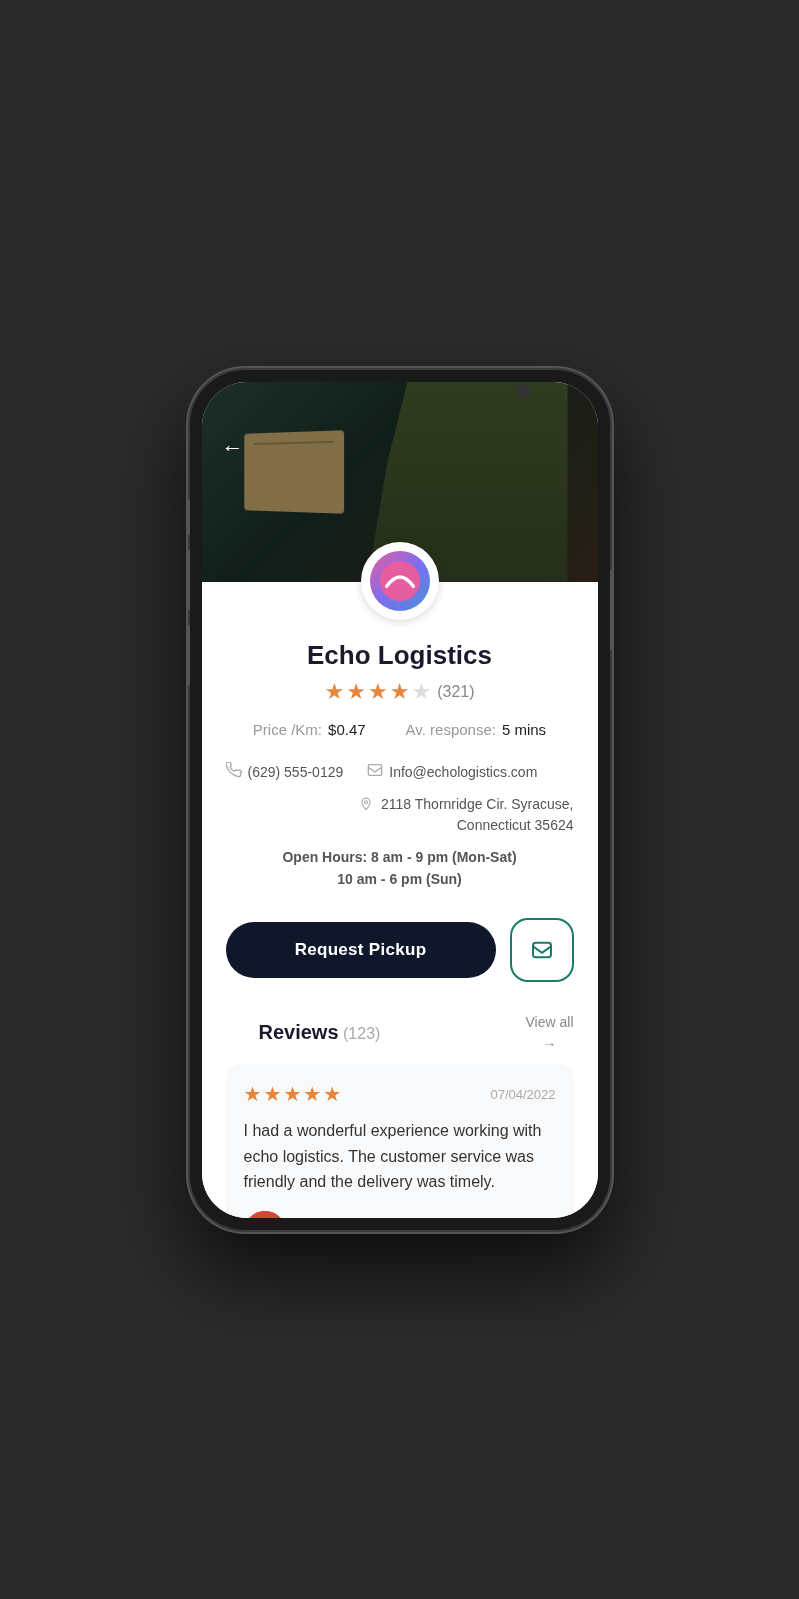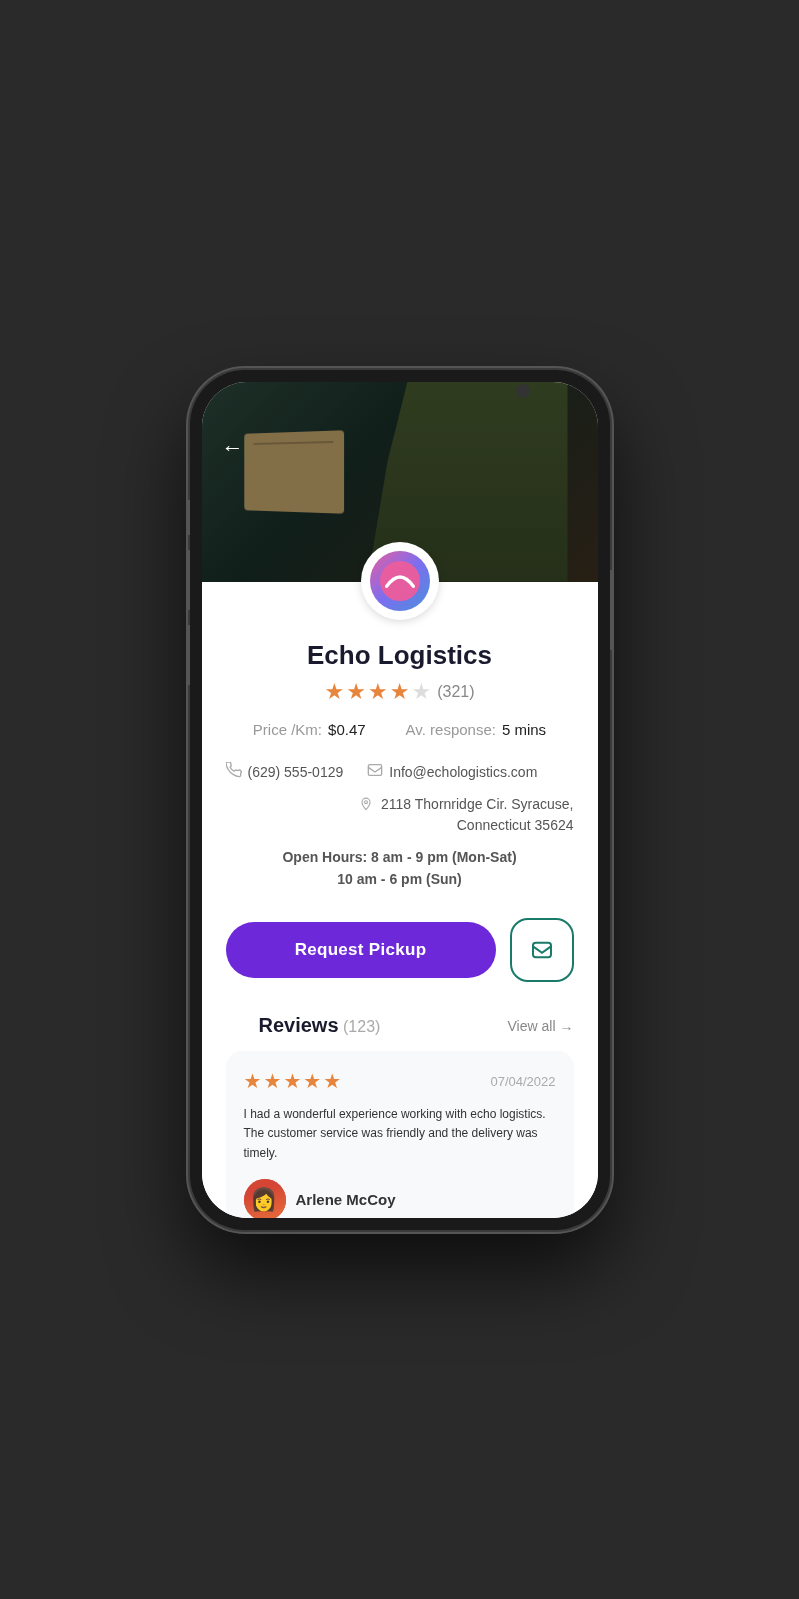--- a/index.html
+++ b/index.html
@@ -293,21 +293,21 @@
 
     .action-buttons {
       display: flex;
       gap: 14px;
       align-items: center;
       margin-bottom: 32px;
     }
 
     .btn-pickup {
       flex: 1;
-      background: #6d28d9;
+      background: #0f172a;
       color: #fff;
       border: none;
       border-radius: 30px;
       padding: 18px 24px;
       font-size: 17px;
       font-weight: 700;
       cursor: pointer;
       letter-spacing: 0.3px;
     }
 
@@ -346,20 +346,21 @@
       font-weight: 400;
     }
 
     .view-all-link {
       font-size: 14px;
       color: #888;
       cursor: pointer;
       display: flex;
       align-items: center;
       gap: 4px;
+      flex-direction: column;
     }
 
     .review-card {
       background: #f8f9fa;
       border-radius: 16px;
       padding: 18px;
     }
 
     .review-top {
       display: flex;
@@ -377,21 +378,21 @@
       font-size: 20px;
       color: #e8853d;
     }
 
     .review-date {
       font-size: 13px;
       color: #aaa;
     }
 
     .review-text {
-      font-size: 12px;
+      font-size: 16px;
       color: #333;
       line-height: 1.6;
       margin-bottom: 16px;
     }
 
     .reviewer-row {
       display: flex;
       align-items: center;
       gap: 10px;
     }

